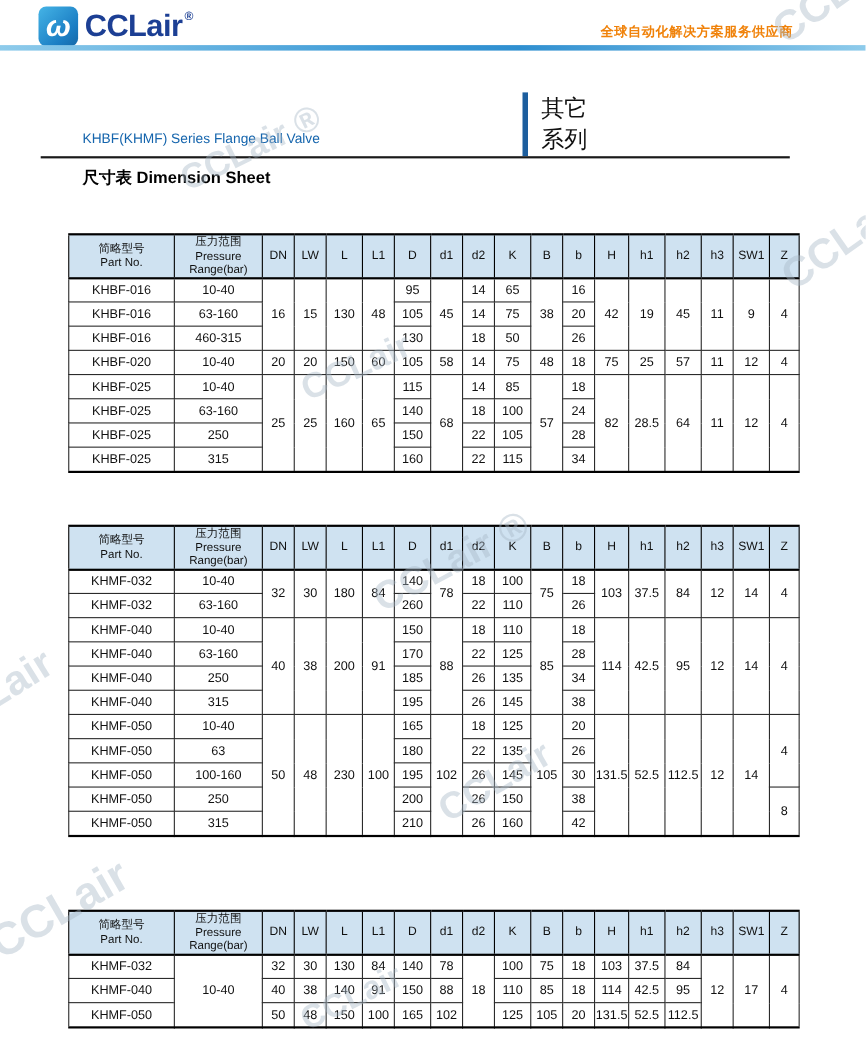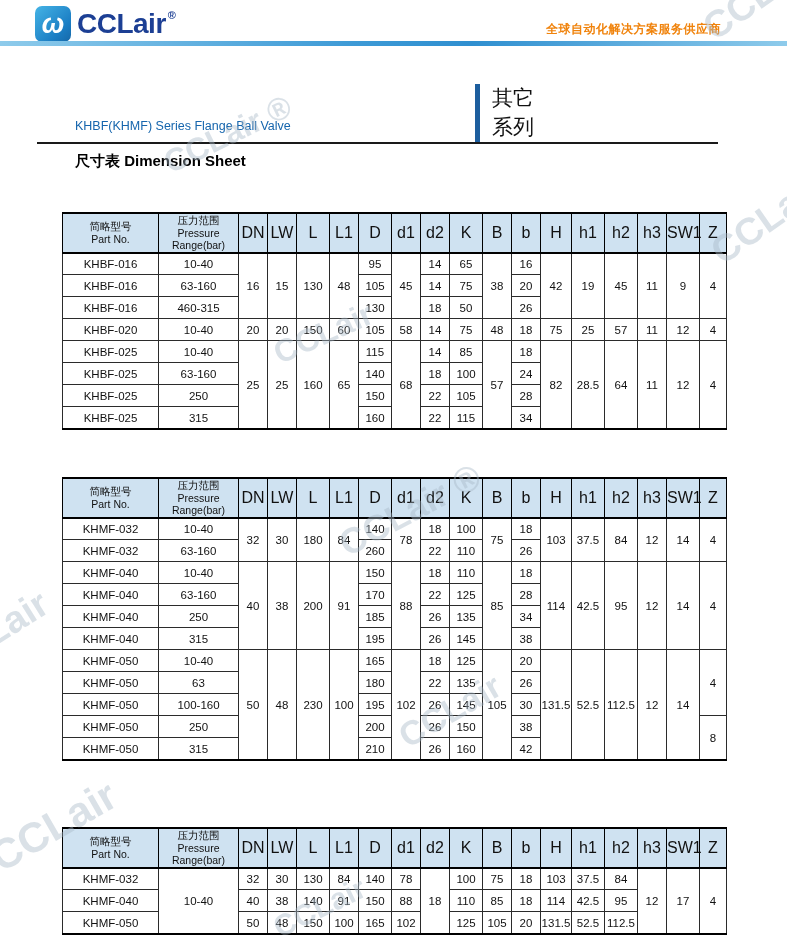--- a/index.html
+++ b/index.html
@@ -35,21 +35,21 @@
   .side-bar{width:5px;height:58px;background:#1d5e9e;}
   .side-text{margin-left:12px;font-family:"Liberation Serif","DejaVu Serif",serif;
     font-size:21px;color:#111;line-height:29px;}
   .rule{position:absolute;left:37px;top:142px;width:681px;height:2px;background:#1a1a1a;}
   .section-heading{position:absolute;left:75px;top:152px;color:#000;font-size:15px;font-weight:bold;}
 
   
   table.dim-table{position:absolute;left:62px;border-collapse:collapse;table-layout:fixed;
     width:664px;background:transparent;}
   .t1{top:212px;} .t2{top:477px;} .t3{top:827px;}
-  table.dim-table th{background:var(--table-header-bg);font-weight:normal;font-size:16px;
+  table.dim-table th{background:var(--table-header-bg);font-weight:normal;font-size:11px;
     color:#111;border:1px solid #000;border-top:2px solid #000;border-bottom:2px solid #000;
     height:38px;white-space:pre-line;line-height:1.2;padding:0;text-align:center;vertical-align:middle;}
   table.dim-table th:nth-child(1),table.dim-table th:nth-child(2){font-size:10.5px;}
   table.dim-table td{border:1px solid #2b2b2b;text-align:center;vertical-align:middle;
     font-size:11.5px;color:#111;height:22px;padding:0;background:transparent;}
   table.dim-table{border-bottom:2px solid #000;}
 
   
   .wm{position:absolute;color:rgba(168,184,198,0.42);font-weight:bold;
     white-space:nowrap;transform-origin:left top;pointer-events:none;}

